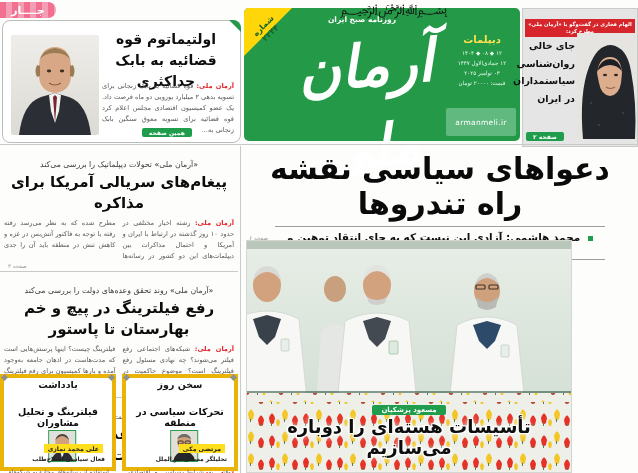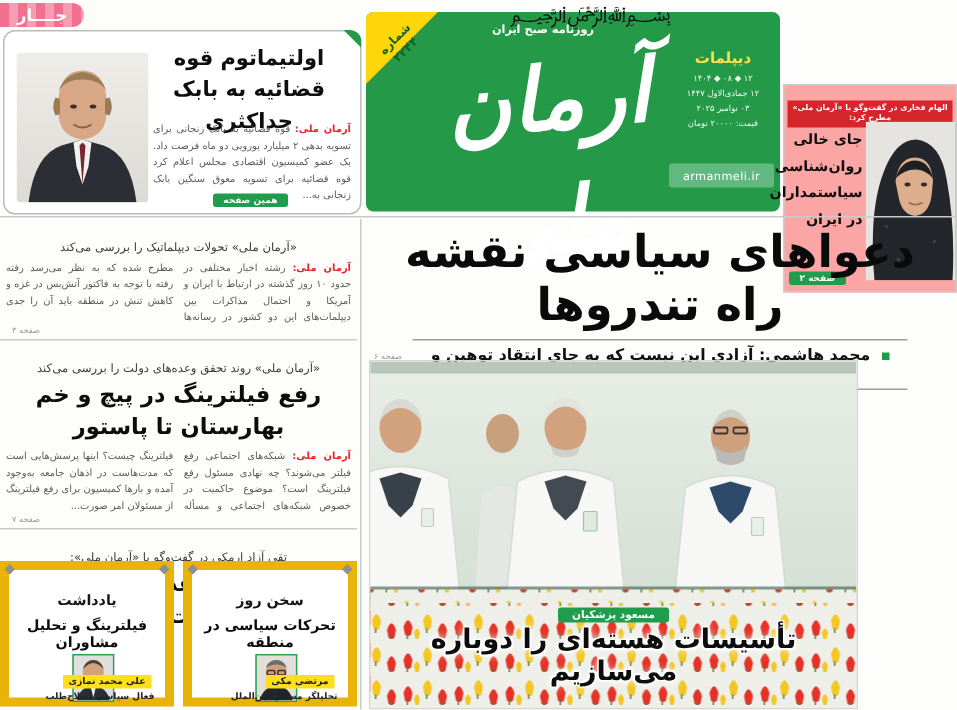--- a/index.html
+++ b/index.html
@@ -41,26 +41,26 @@
   .issue-text{position:absolute;left:2px;top:12px;width:42px;text-align:center;
     transform:rotate(-45deg);color:#14632f;font-size:8px;font-weight:bold;line-height:1.2;}
   .tagline{position:absolute;top:7px;left:76px;width:84px;text-align:center;
     color:#fff;font-size:7.5px;font-weight:bold;}
   .logo-script{position:absolute;top:18px;left:10px;width:230px;text-align:center;
     color:#fff;font-size:58px;font-weight:bold;font-style:italic;
     transform:rotate(-5deg);line-height:1.4;letter-spacing:-2px;}
   .date-col{position:absolute;right:5px;top:26px;width:66px;text-align:center;color:#eafaef;}
   .date-weekday{color:#ffe14d;font-size:10px;font-weight:bold;margin-bottom:3px;}
   .date-line{font-size:5.6px;line-height:1.8;}
-  .site-bar{position:absolute;right:4px;bottom:16px;width:70px;height:16px;
+  .site-bar{position:absolute;right:4px;bottom:5px;width:70px;height:28px;
     background:#61b97f;color:#fff;font-size:7.5px;display:flex;align-items:center;justify-content:center;
     border-radius:2px;letter-spacing:.3px;direction:ltr;}
   
   .tr-article{position:absolute;left:522px;top:8px;width:114px;height:137px;
-    border:1px solid #c9cdca;background:#fca5a5;margin-top:48px;}
+    border:1px solid #c9cdca;background:#e5e5e5;}
   .tr-kicker{position:absolute;top:10px;left:2px;right:2px;background:#d6252b;color:#fff;
     font-size:5.2px;font-weight:bold;text-align:center;padding:2px 1px;line-height:1.3;}
   .tr-headline{position:absolute;right:62px;top:28px;left:3px;
     font-size:9.5px;font-weight:bold;color:#0e0e0e;text-align:right;line-height:1.85;}
   .tr-photo{position:absolute;right:0;top:24px;width:60px;height:106px;overflow:hidden;}
   .tr-tag{position:absolute;left:3px;bottom:3px;}
   
   .hdiv{position:absolute;left:0;width:638px;height:1px;background:#c8cbc8;}
   .vdiv{position:absolute;left:240px;top:146px;bottom:0;width:1px;background:#c8cbc8;}
   
@@ -82,25 +82,25 @@
   
   .left-col{position:absolute;left:0;top:146px;width:238px;}
   .article{position:relative;padding:14px 4px 2px;border-bottom:1px solid #c8cbc8;}
   .art-kicker{font-size:7.8px;color:#3c3c3c;text-align:center;}
   .art-headline{font-size:15px;font-weight:bold;color:#0c0c0c;text-align:center;margin-top:3px;line-height:1.4;}
   .art-body{margin-top:4px;column-count:2;column-gap:7px;height:44px;overflow:hidden;
     font-size:6.6px;line-height:1.65;color:#5a5a5a;text-align:justify;}
   .art-pageref{font-size:5.5px;color:#9a9a9a;text-align:left;padding:1px 4px 0;}
   
   .boxes{position:absolute;left:0;top:374px;width:238px;height:97px;display:flex;gap:6px;}
-  .obox{position:relative;flex:1;border:6px solid #eab308;background:#fff;padding:16px 3px;box-sizing:border-box;}
+  .obox{position:relative;flex:1;border:4px solid #eab308;background:#fff;padding:2px 3px;box-sizing:border-box;}
   .obox:before,.obox:after{content:"";position:absolute;top:-3px;width:5px;height:5px;background:#8b918c;transform:rotate(45deg);}
   .obox:before{right:-2px;} .obox:after{left:-2px;}
   .obox-header{text-align:center;font-size:9.5px;font-weight:bold;color:#161616;margin-top:-1px;}
-  .obox-title{text-align:center;font-size:9.5px;font-weight:bold;color:#0c0c0c;margin-top:6px;}
+  .obox-title{text-align:center;font-size:9.5px;font-weight:bold;color:#0c0c0c;margin-top:16px;}
   .author{position:relative;height:34px;margin-top:2px;}
   .author-photo{position:absolute;left:50%;top:0;transform:translateX(-35%);
     width:26px;height:30px;border:1px solid #2aa04f;overflow:hidden;background:#ddd;}
   .author-name{position:absolute;right:6px;top:14px;background:#ffdf1b;color:#222;
     font-size:6.2px;font-weight:bold;padding:1px 4px;z-index:2;}
   .author-role{position:absolute;right:4px;top:25px;font-size:6px;font-weight:bold;color:#222;z-index:2;}
   .obox-body{font-size:6.1px;line-height:1.6;color:#5a5a5a;text-align:justify;margin-top:3px;}
   svg{display:block;}
 </style>
 </head>
@@ -252,20 +252,21 @@
   <div class="speaker-tag">
     <span class="speaker-pill">مسعود پزشکیان</span>
   </div>
   <div class="photo-headline">تأسیسات هسته‌ای را دوباره می‌سازیم</div>
 </div>
 
 <div class="left-col">
 
   <div class="article">
     <div class="art-kicker">«آرمان ملی» تحولات دیپلماتیک را بررسی می‌کند</div>
+    <div class="art-headline">پیغام‌های سریالی آمریکا برای مذاکره</div>
     <div class="art-body">
       <span class="lead-label">آرمان ملی:</span>
       <span>رشته اخبار مختلفی در حدود ۱۰ روز گذشته در ارتباط با ایران و آمریکا و احتمال مذاکرات بین دیپلمات‌های این دو کشور در رسانه‌ها مطرح شده که به نظر می‌رسد رفته رفته با توجه به فاکتور آتش‌بس در غزه و کاهش تنش در منطقه باید آن را جدی گرفته و مورد بحث و بررسی قرار داد. هرچند ایران و آمریکا بعد از دور...</span>
     </div>
     <div class="art-pageref">صفحه ۳</div>
   </div>
 
   <div class="article">
     <div class="art-kicker">«آرمان ملی» روند تحقق وعده‌های دولت را بررسی می‌کند</div>
     <div class="art-headline">رفع فیلترینگ در پیچ و خم بهارستان تا پاستور</div>

